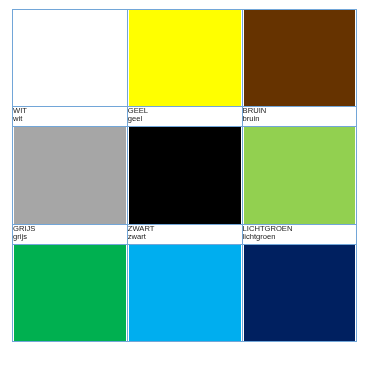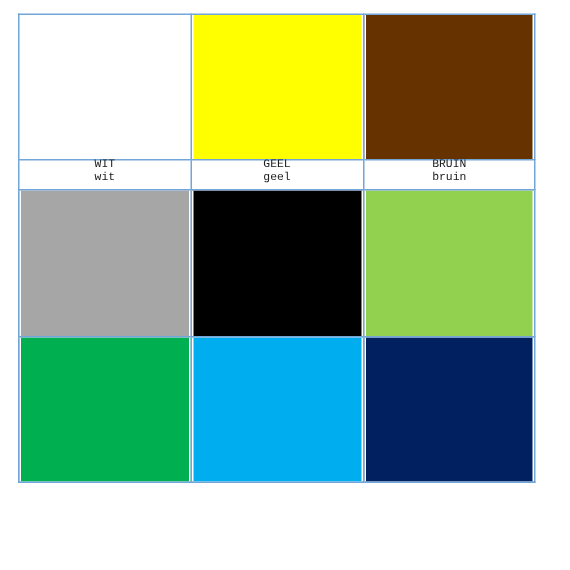--- a/index.html
+++ b/index.html
@@ -34,25 +34,24 @@
     border-style: solid;
     border-color: #ffffff;
     background-clip: content-box;
   }
   .label-cell {
     border: 1px solid #72a6d8;
     -webkit-font-smoothing: antialiased;
     height: 19.1px;
     padding: 0;
     vertical-align: top;
-    text-align: center;
+    text-align: left;
     color: #1a1a1a;
     line-height: 9px;
     background: #ffffff;
-    font-family: Liberation Mono, monospace;
   }
   .label-upper {
     transform: translateZ(0);
     font-size: 7.6px;
     margin-top: -1.0px;
     line-height: 9.0px;
     white-space: nowrap;
   }
   .label-lower {
     transform: translateZ(0);
@@ -96,20 +95,34 @@
           <div class="color-fill" style="background: rgb(166, 166, 166);"></div>
         </td>
         <td class="color-cell">
           <div class="color-fill" style="background: rgb(0, 0, 0);"></div>
         </td>
         <td class="color-cell">
           <div class="color-fill" style="background: rgb(146, 208, 80);"></div>
         </td>
       </tr>
       <tr>
+        <td class="label-cell">
+          <div class="label-upper">GRIJS</div>
+          <div class="label-lower">grijs</div>
+        </td>
+        <td class="label-cell">
+          <div class="label-upper">ZWART</div>
+          <div class="label-lower">zwart</div>
+        </td>
+        <td class="label-cell">
+          <div class="label-upper">LICHTGROEN</div>
+          <div class="label-lower">lichtgroen</div>
+        </td>
+      </tr>
+      <tr>
         <td class="color-cell">
           <div class="color-fill" style="background: rgb(0, 176, 80);"></div>
         </td>
         <td class="color-cell">
           <div class="color-fill" style="background: rgb(0, 174, 239);"></div>
         </td>
         <td class="color-cell">
           <div class="color-fill" style="background: rgb(0, 32, 96);"></div>
         </td>
       </tr>

